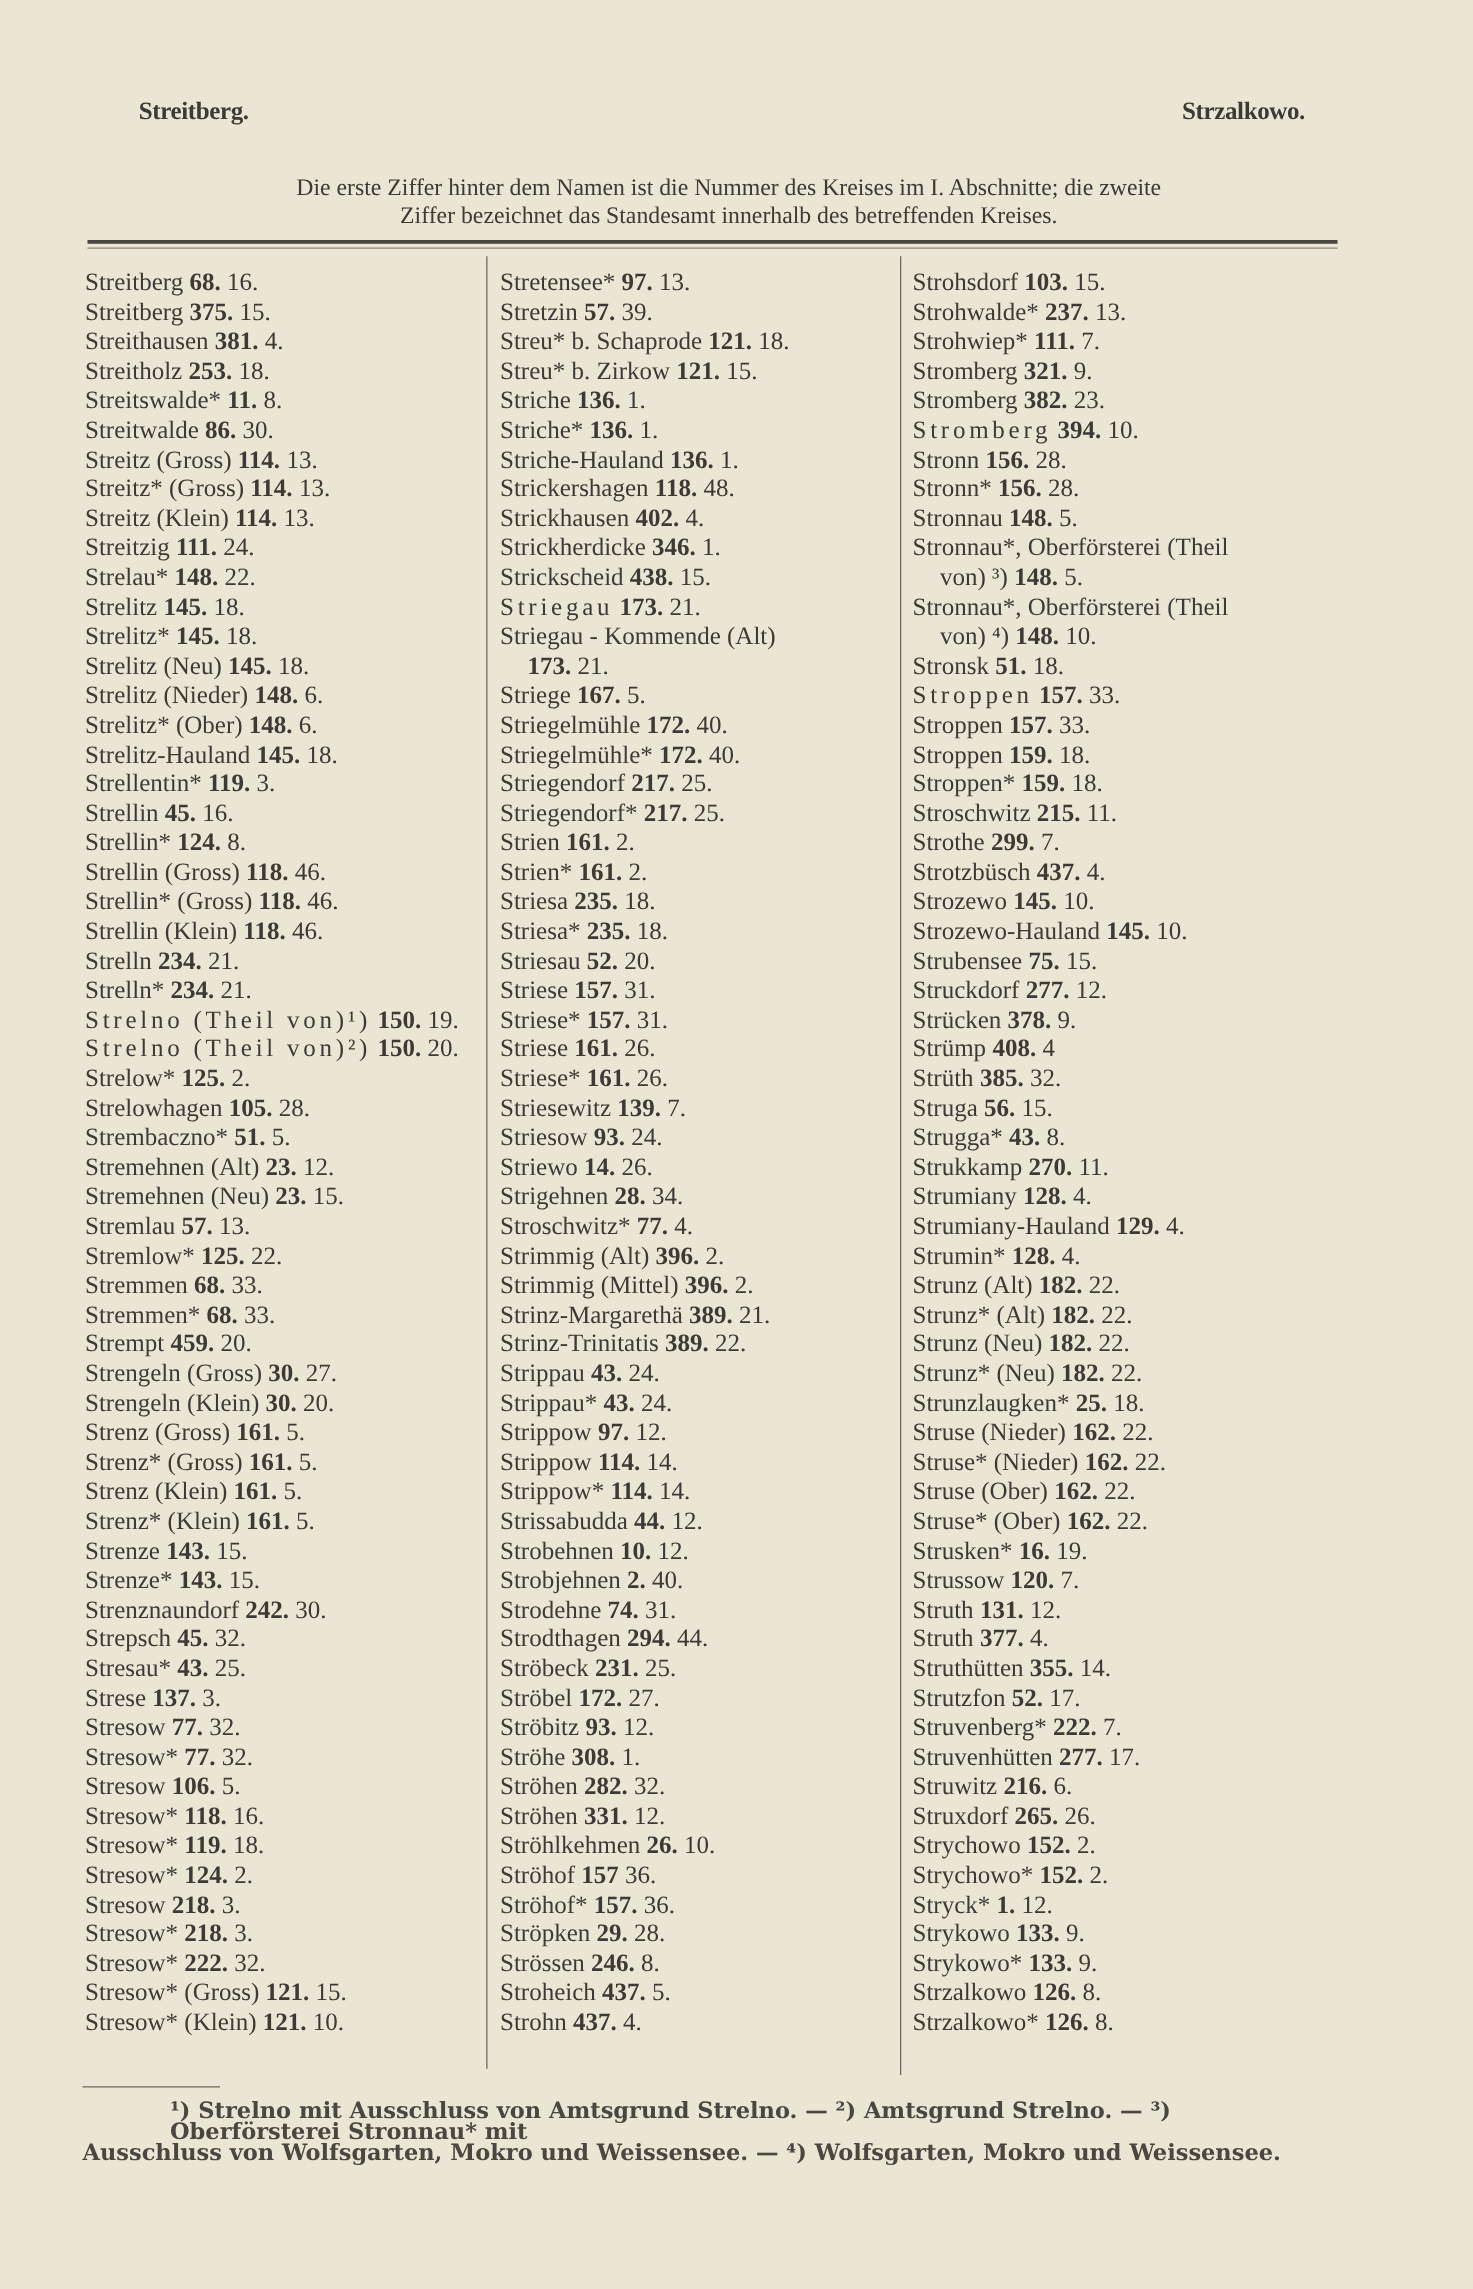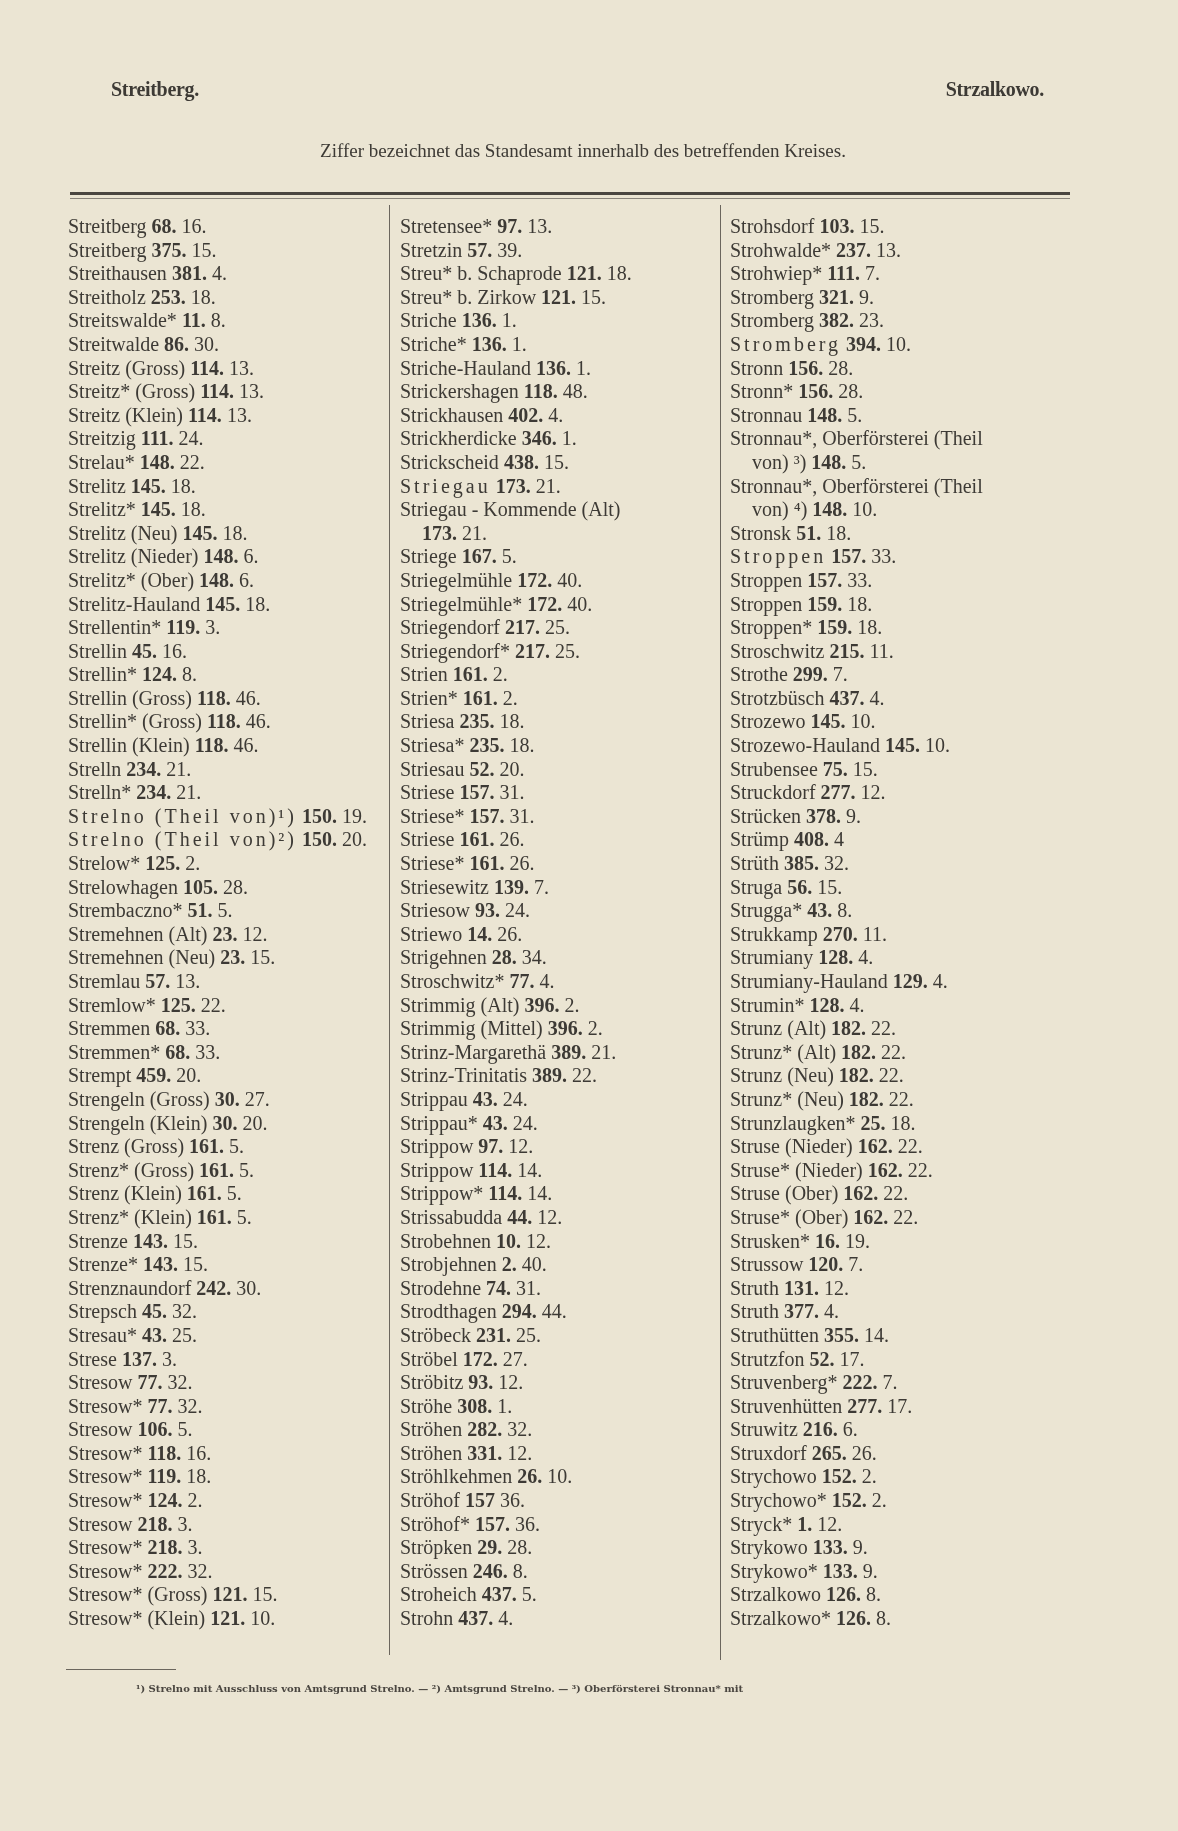--- a/index.html
+++ b/index.html
@@ -46,35 +46,36 @@
   .entry { display: block; }
   .entry .num1 { font-weight: bold; }
   .entry.cont { padding-left: 22px; }
   .spaced { letter-spacing: 3px; }
   .fn-rule {
     position: absolute; left: 66px; width: 110px; top: 1669px; height: 1px;
     background: #6b665d;
   }
   .footnotes {
     position: absolute; left: 66px; width: 1010px; top: 1680px;
-    font-size: 10px; line-height: 17px; font-weight: bold;
+    font-size: 18px; line-height: 17px; font-weight: bold;
     font-family: "DejaVu Serif", serif;
     color: #4a4640;
   }
   .footnotes .fn-line1 { padding-left: 70px; }
 </style>
 </head>
 <body>
 
 <div class="page-header">
   <span class="hdr-left">Streitberg.</span>
   <span class="hdr-right">Strzalkowo.</span>
 </div>
 
 <div class="intro">
+  <div>Die erste Ziffer hinter dem Namen ist die Nummer des Kreises im I. Abschnitte; die zweite</div>
   <div>Ziffer bezeichnet das Standesamt innerhalb des betreffenden Kreises.</div>
 </div>
 
 <div class="rule-thick"></div>
 <div class="rule-thin"></div>
 
 <div class="divider div-1"></div>
 <div class="divider div-2"></div>
 
 <div class="col col-1" id="col-0">
@@ -260,13 +261,14 @@
     <span class="entry"><span class="name">Stryck*</span> <span class="num1">1.</span> <span class="num2">12.</span></span>
     <span class="entry"><span class="name">Strykowo</span> <span class="num1">133.</span> <span class="num2">9.</span></span>
     <span class="entry"><span class="name">Strykowo*</span> <span class="num1">133.</span> <span class="num2">9.</span></span>
     <span class="entry"><span class="name">Strzalkowo</span> <span class="num1">126.</span> <span class="num2">8.</span></span>
     <span class="entry"><span class="name">Strzalkowo*</span> <span class="num1">126.</span> <span class="num2">8.</span></span>
   </div>
 
 <div class="fn-rule"></div>
 <div class="footnotes">
   <div class="fn-line1">¹) Strelno mit Ausschluss von Amtsgrund Strelno. — ²) Amtsgrund Strelno. — ³) Oberförsterei Stronnau* mit</div>
+  <div>Ausschluss von Wolfsgarten, Mokro und Weissensee. — ⁴) Wolfsgarten, Mokro und Weissensee.</div>
 </div>
 
 </body></html>

